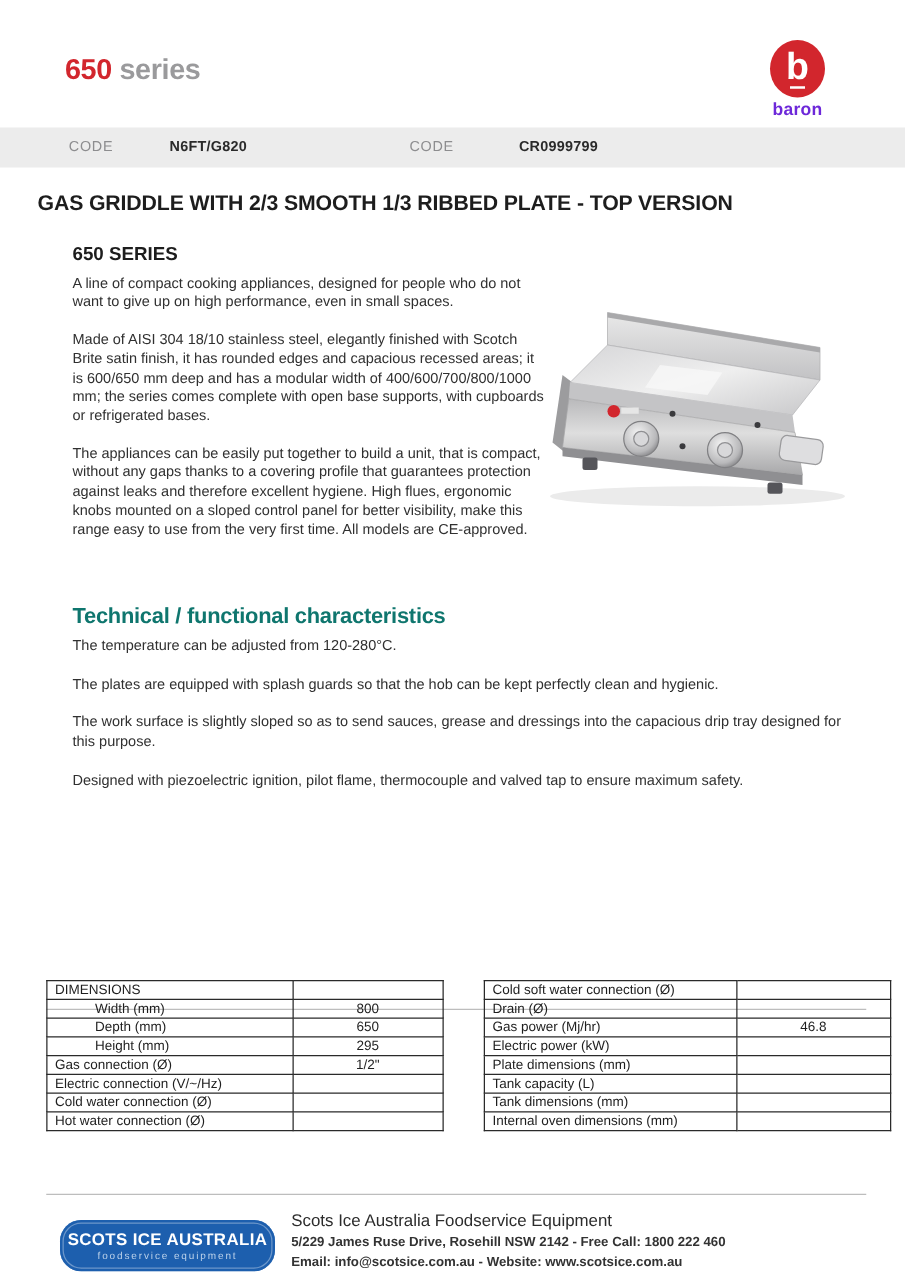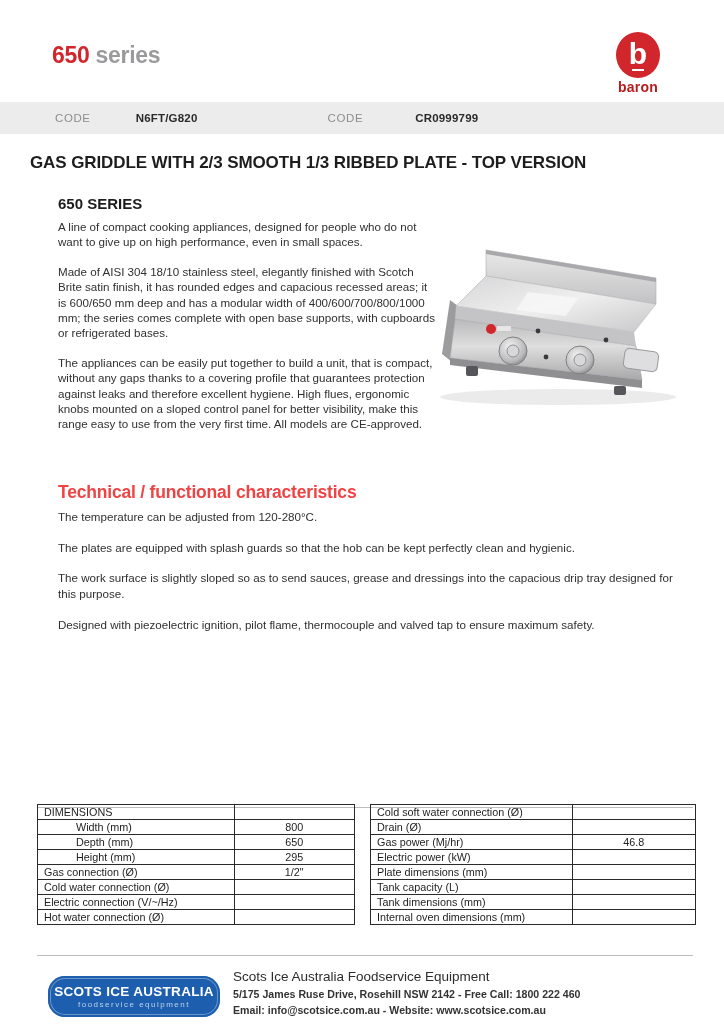--- a/index.html
+++ b/index.html
@@ -23,21 +23,21 @@
   .brand-circle {
     width: 44px; height: 46px; margin: 0 auto;
     background: #d2262d; border-radius: 50%;
     color: #fff; font-size: 30px; font-weight: bold;
     line-height: 44px; position: relative;
   }
   .brand-circle .underline {
     position: absolute; bottom: 7px; left: 50%; transform: translateX(-50%);
     width: 12px; height: 2px; background: #fff;
   }
-  .brand-name { font-size: 14px; font-weight: 600; color: #b91c1c; margin-top: 1px; letter-spacing: 0.2px; }
+  .brand-name { font-size: 14px; font-weight: 600; color: #6d28d9; margin-top: 1px; letter-spacing: 0.2px; }
 
   
   .model-bar {
     position: absolute; top: 90px; left: 0; right: 0; height: 32px;
     background: #ececec; display: flex; align-items: center;
     font-size: 11.5px;
   }
   .model-bar .lbl { color: #8d8d8f; letter-spacing: 0.6px; }
   .model-bar .val { color: #2a2a2a; font-weight: 600; letter-spacing: 0.2px; }
   .mb-model-lbl { margin-left: 55px; }
@@ -55,30 +55,30 @@
   
   .series-section { position: absolute; top: 183px; left: 58px; width: 378px; }
   .series-section h2 { font-size: 15px; font-weight: bold; color: #1d1d1d; margin-bottom: 7px; }
   .series-section p { font-size: 11.6px; line-height: 1.33; color: #303030; margin-bottom: 14px; }
 
   
   .product-figure { position: absolute; top: 222px; left: 428px; width: 270px; height: 180px; }
 
   
   .technical-section { position: absolute; top: 470px; left: 58px; right: 50px; }
-  .technical-section h2 { font-size: 17.5px; font-weight: bold; color: #ef4444; margin-bottom: 6px; letter-spacing: -0.2px; }
+  .technical-section h2 { font-size: 17.5px; font-weight: bold; color: #0f766e; margin-bottom: 6px; letter-spacing: -0.2px; }
   .technical-section p { font-size: 11.6px; line-height: 1.35; color: #303030; margin-bottom: 15px; }
 
   
   .divider { position: absolute; left: 37px; right: 31px; height: 0; border: 0; border-top: 1.5px solid #bdbdbd; }
   .divider-top { top: 795px; }
   .divider-bottom { top: 943px; }
 
   
-  .tables-row { position: absolute; top: 792px; left: 37px; display: flex; gap: 15px; align-items: flex-end; }
+  .tables-row { position: absolute; top: 772px; left: 37px; display: flex; gap: 32px; align-items: flex-end; }
   table.spec { border-collapse: collapse; table-layout: fixed; }
   table.spec-left  { width: 318px; }
   table.spec-right { width: 326px; }
   table.spec td {
     border: 1px solid #2a2a2a;
     height: 15px; padding: 0 6px;
     font-size: 10.8px; color: #1e1e1e; font-weight: 500;
     white-space: nowrap; overflow: hidden;
   }
   table.spec td.lab { width: 62%; }
@@ -221,25 +221,25 @@
         </tr>
         <tr class="indent">
           <td class="lab">Height (mm)</td>
           <td class="val">295</td>
         </tr>
         <tr>
           <td class="lab">Gas connection (Ø)</td>
           <td class="val">1/2"</td>
         </tr>
         <tr>
+          <td class="lab">Electric connection (V/~/Hz)</td>
+          <td class="val"></td>
+        </tr>
+        <tr>
           <td class="lab">Cold water connection (Ø)</td>
-          <td class="val"></td>
-        </tr>
-        <tr>
-          <td class="lab">Electric connection (V/~/Hz)</td>
           <td class="val"></td>
         </tr>
         <tr>
           <td class="lab">Hot water connection (Ø)</td>
           <td class="val"></td>
         </tr>
       </tbody>
     </table>
 
     <table class="spec spec-right">
@@ -282,18 +282,18 @@
 
   <hr class="divider divider-bottom">
 
   <div class="footer">
     <div class="scots-logo">
       <span class="l1">SCOTS ICE AUSTRALIA</span>
       <span class="l2">foodservice equipment</span>
     </div>
     <div class="footer-text">
       <div class="name">Scots Ice Australia Foodservice Equipment</div>
-      <div class="line">5/175 James Ruse Drive, Rosehill NSW 2142 - Free Call: 1800 222 460</div>
+      <div class="line">5/229 James Ruse Drive, Rosehill NSW 2142 - Free Call: 1800 222 460</div>
       <div class="line">Email: info@scotsice.com.au - Website: www.scotsice.com.au</div>
     </div>
   </div>
 
 </div>
 
 </body></html>

